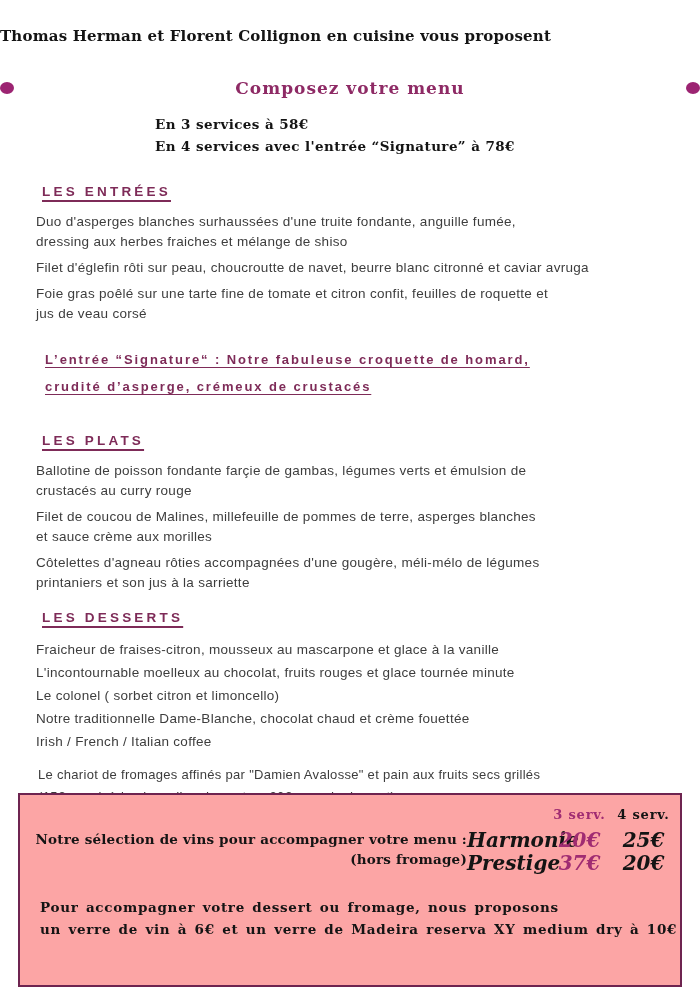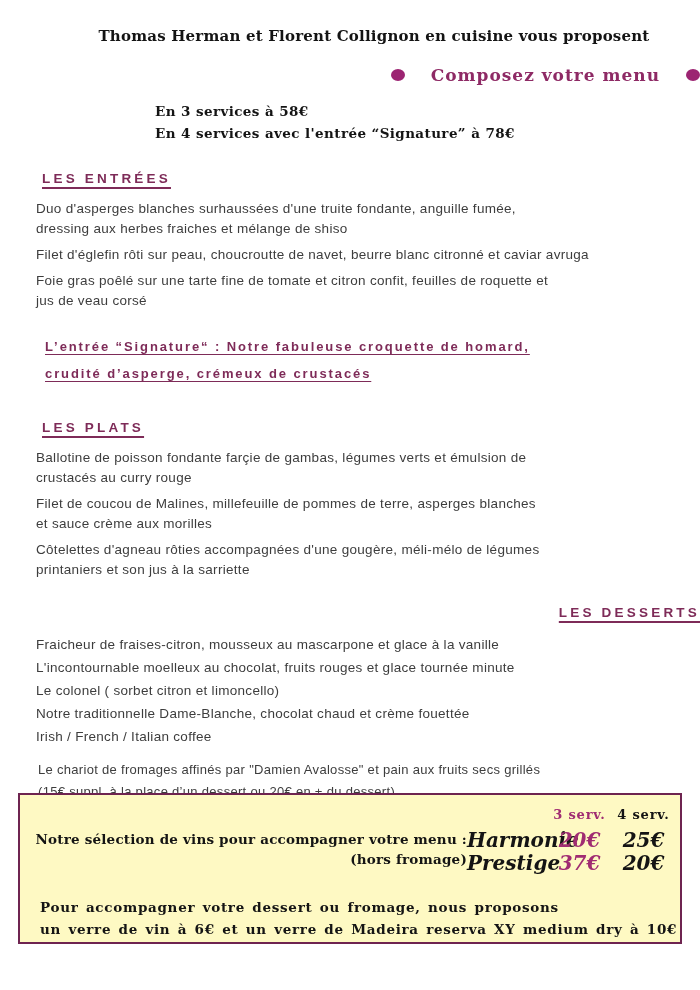--- a/index.html
+++ b/index.html
@@ -9,34 +9,32 @@
     width: 700px;
     height: 990px;
     background: #ffffff;
     overflow: hidden;
     font-family: "Liberation Sans", sans-serif;
   }
 
   
   .chefs-line {
     padding-top: 27px;
-    text-align: center;
     font-family: "DejaVu Serif", serif;
     font-weight: bold;
     font-size: 15px;
     letter-spacing: 0.2px;
     color: #141414;
-    padding-left: 48px;
   }
   .compose-row {
-    margin-top: 20px;
+    margin-top: 33px;
     display: flex;
-    justify-content: flex-end;
+    justify-content: space-between;
     align-items: center;
-    gap: 26px;
+    gap: 44px;
   }
   .dot {
     width: 14px;
     height: 12px;
     border-radius: 50%;
     background: #9c2472;
   }
   .compose-title {
     font-family: "DejaVu Serif", serif;
     font-weight: bold;
@@ -61,21 +59,21 @@
     font-weight: bold;
     font-size: 13.5px;
     letter-spacing: 3.2px;
     color: #7e2b58;
     text-decoration: underline;
     text-underline-offset: 4px;
     text-decoration-thickness: 1.5px;
   }
   .st-entrees  { margin-top: 27px; }
   .st-plats    { margin-top: 33px; }
-  .st-desserts { margin-top: 25px; text-align: right; }
+  .st-desserts { margin-top: 17px; }
 
   .items { margin: 13px 0 0 36px; }
   .item {
     font-size: 13.5px;
     letter-spacing: 0.3px;
     color: #3d3d3d;
     line-height: 20px;
     white-space: pre-line;
     margin-bottom: 6px;
   }
@@ -101,23 +99,23 @@
     line-height: 22px;
     white-space: pre-line;
   }
 
   
   .wine-box {
     position: absolute;
     left: 18px;
     top: 793px;
     width: 664px;
-    height: 151px;
+    height: 194px;
     border: 2.5px solid #6e2450;
-    background: #fef9c3;
+    background: #fca5a5;
     padding: 10px 0 0 10px;
     font-family: "DejaVu Serif", serif;
     font-weight: bold;
     color: #141414;
   }
   .wine-grid {
     display: grid;
     grid-template-columns: 1fr 85px 55px 73px;
     row-gap: 7px;
   }

